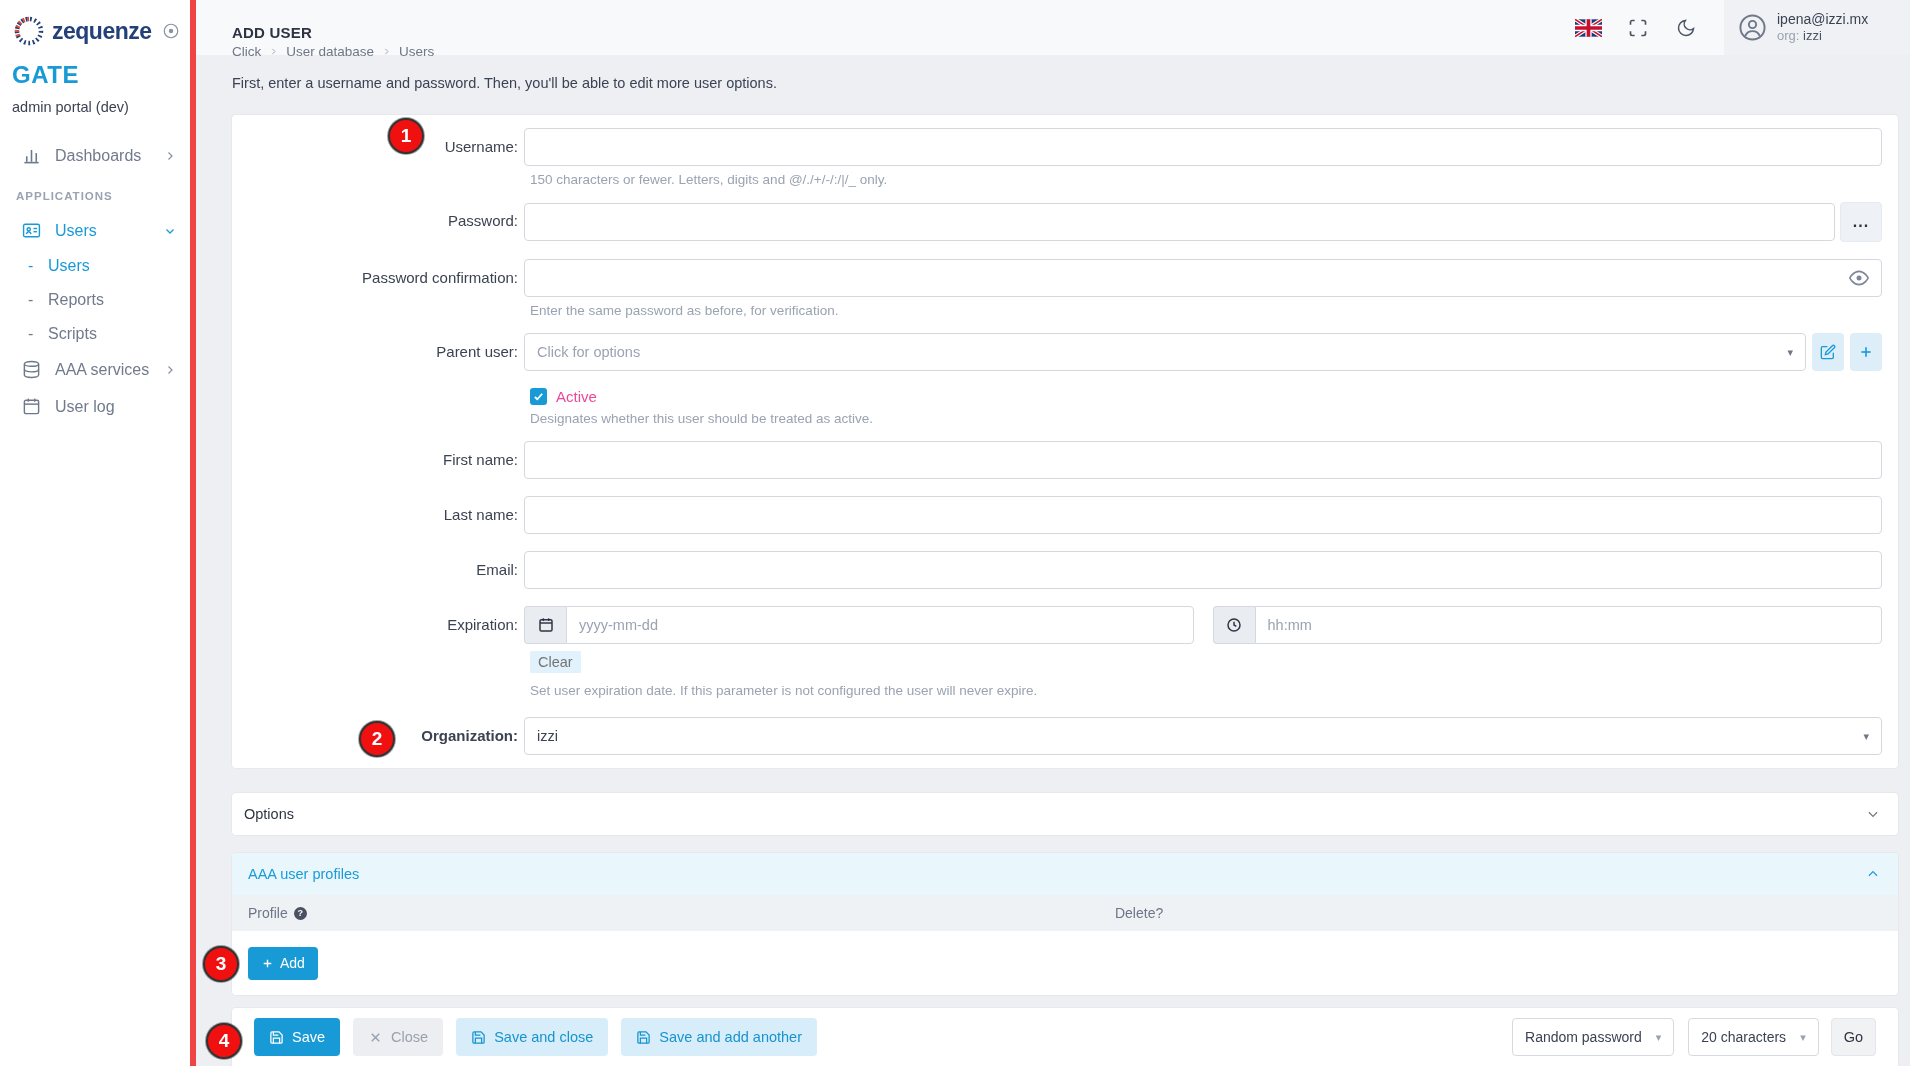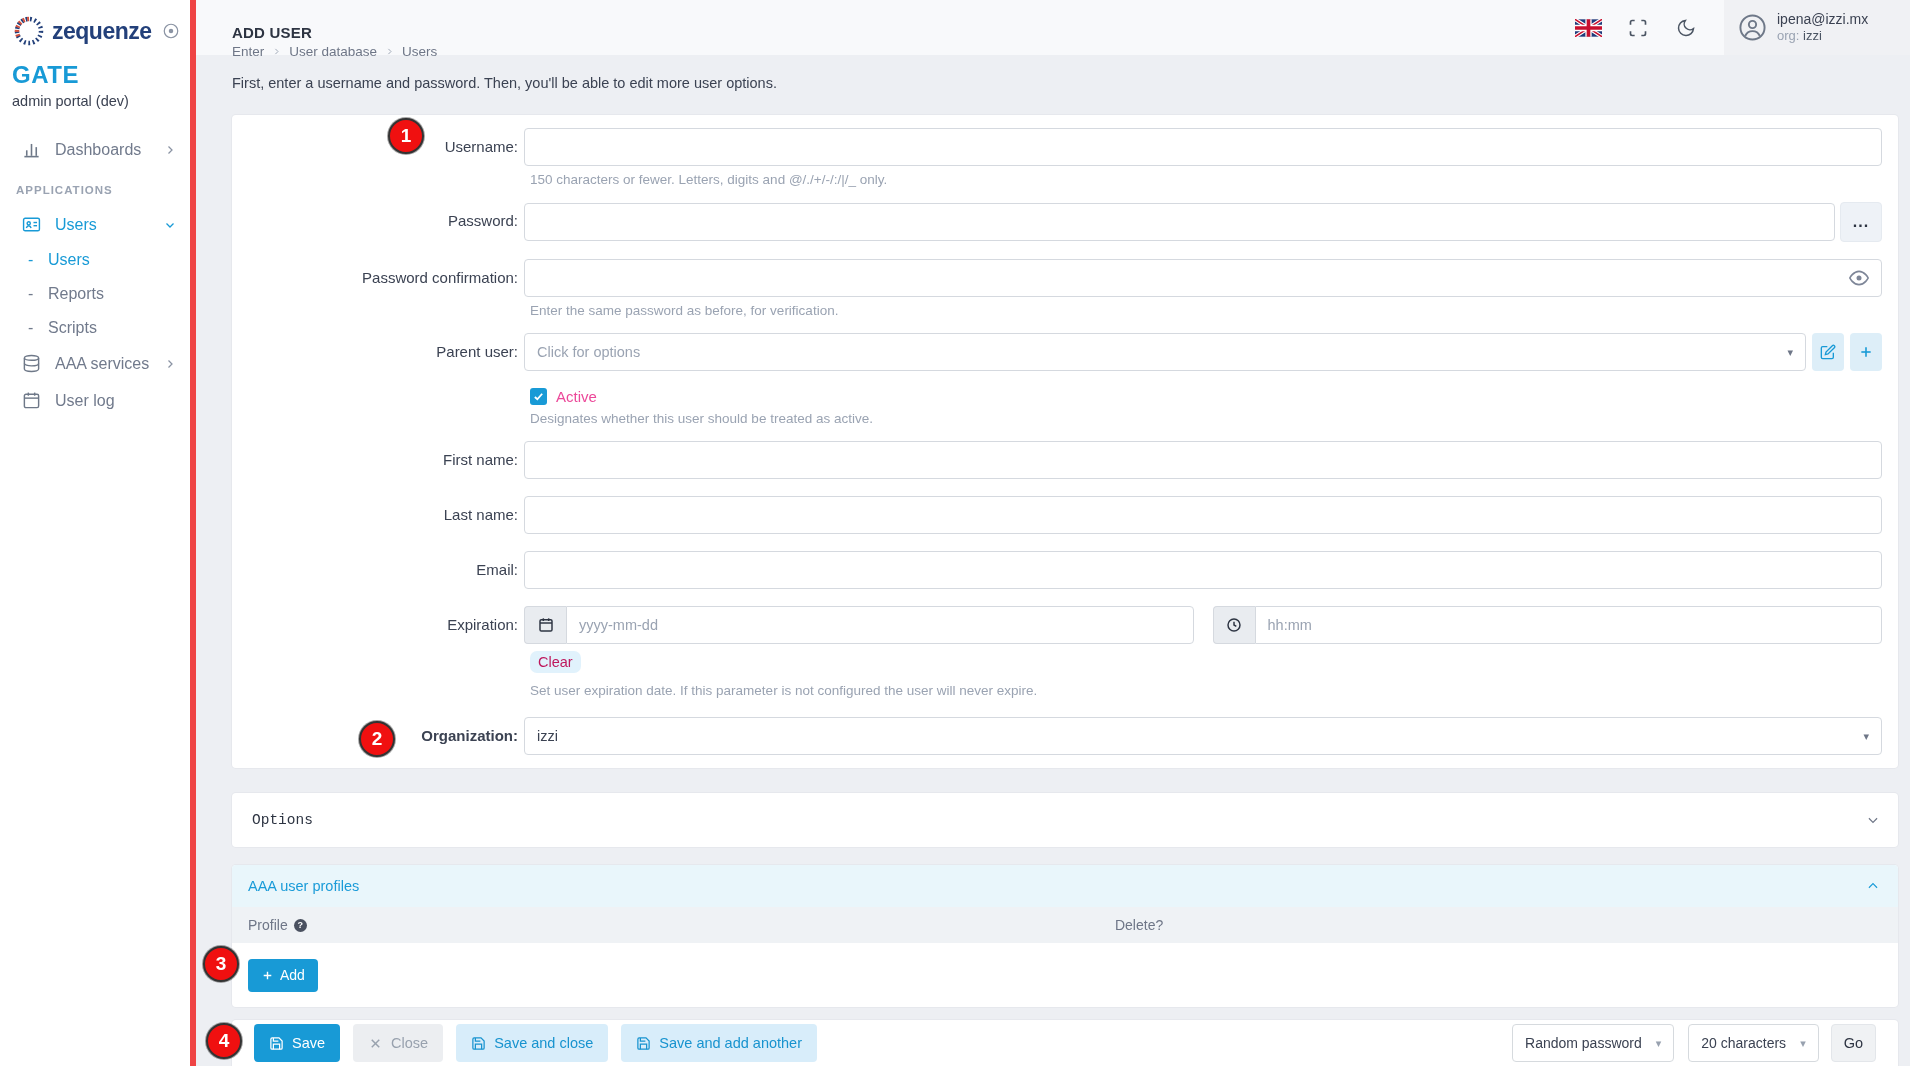--- a/index.html
+++ b/index.html
@@ -9,21 +9,21 @@
   .app { position:relative; width:1910px; height:1066px; display:flex; }
 
   
   .sidebar { width:196px; height:100%; background:#ffffff; border-right:6px solid #ef4444; flex:0 0 196px; padding-top:10px; }
   .logo-row { display:flex; align-items:center; padding:4px 10px 0 12px; }
   .logo-ring { width:34px; height:34px; flex:0 0 34px; }
   .logo-text { font-size:23px; font-weight:700; color:#23407a; margin-left:6px; letter-spacing:-0.5px; }
   .collapse-btn { margin-left:auto; color:#8a93a3; width:18px; height:18px; cursor:pointer; }
   .brand { padding:14px 12px 0 12px; }
   .brand-name { color:#189ad6; font-size:24px; font-weight:700; letter-spacing:0.5px; line-height:1.05; }
-  .brand-sub { color:#3b4252; font-size:14.5px; margin-top:6px; }
+  .brand-sub { color:#3b4252; font-size:14.5px; margin-top:12px; }
   .nav { margin-top:22px; }
   .nav-item { display:flex; align-items:center; padding:9px 14px 9px 22px; font-size:16px; color:#717a8c; cursor:pointer; }
   .nav-item .nav-ico { width:19px; height:19px; margin-right:14px; flex:0 0 19px; color:#6e7888; }
   .nav-item .chev { margin-left:auto; width:12px; height:12px; color:#8a93a3; }
   .nav-caption { font-size:11.5px; letter-spacing:1px; color:#9aa3b2; font-weight:700; padding:16px 0 10px 16px; }
   .nav-item.accent, .nav-item.accent .nav-ico, .nav-item.accent .chev { color:#189ad6; }
   .nav-sub { display:flex; align-items:center; padding:8px 14px 8px 28px; font-size:16px; color:#717a8c; cursor:pointer; }
   .nav-sub .dash { width:20px; font-size:16px; }
   .nav-sub.accent { color:#189ad6; }
 
@@ -70,25 +70,25 @@
   .chk-row { margin:0 0 6px 298px; display:flex; align-items:center; }
   .chkbox { width:17px; height:17px; background:#189ad6; border-radius:3px; display:flex; align-items:center; justify-content:center; cursor:pointer; }
   .chkbox svg { width:11px; height:11px; color:#fff; }
   .chk-lbl { font-size:15px; color:#ec4899; margin-left:9px; }
   .exp-group { display:flex; flex:1; }
   .exp-half { display:flex; flex:1; }
   .exp-half + .exp-half { margin-left:19px; }
   .pre-addon { width:42px; flex:0 0 42px; background:#e9ecf0; border:1px solid #d5d9df; border-right:none; border-radius:4px 0 0 4px; display:flex; align-items:center; justify-content:center; color:#2d3442; cursor:pointer; }
   .pre-addon svg { width:16px; height:16px; }
   .exp-half .tin { border-radius:0 4px 4px 0; }
-  .clear-link { display:inline-block; margin:7px 0 0 298px; background:#e1f2fc; color:#be185d; font-size:14.5px; padding:3px 8px; border-radius:7px; cursor:pointer; }
+  .clear-link { display:inline-block; margin:7px 0 0 298px; background:#e1f2fc; color:#737373; font-size:14.5px; padding:3px 8px; border-radius:1px; cursor:pointer; }
   .clear-help { margin:10px 0 19px 298px; font-size:13.5px; color:#9aa3b2; }
 
   
-  .options-card { margin-top:25px; height:54px; display:flex; align-items:center; padding:0 18px 0 20px; cursor:pointer;font-family:Liberation Mono, monospace; }
+  .options-card { margin-top:25px; height:42px; display:flex; align-items:center; padding:0 18px 0 12px; cursor:pointer; }
   .options-title { font-size:14.5px; color:#2d3442; }
   .panel-chev { margin-left:auto; width:14px; height:14px; color:#6e7687; }
   .aaa-card { margin-top:18px; overflow:hidden; }
   .aaa-head { height:42px; background:#e9f6fb; display:flex; align-items:center; padding:0 18px 0 16px; cursor:pointer; }
   .aaa-title { font-size:14.5px; color:#1a9bd8; }
   .aaa-head .panel-chev { color:#1a9bd8; }
   .aaa-thead { height:36px; background:#eff2f5; display:flex; align-items:center; font-size:14px; color:#6e7687; }
   .th-profile { padding-left:16px; width:53%; display:flex; align-items:center; gap:6px; }
   .qmark { width:13px; height:13px; border-radius:50%; background:#4a5160; color:#fff; font-size:9px; font-weight:700; display:inline-flex; align-items:center; justify-content:center; }
   .aaa-body { height:64px; display:flex; align-items:center; padding-left:16px; }
@@ -216,21 +216,21 @@
       </div>
     </nav>
   </aside>
 
   <div class="main">
 
     <header class="topbar">
       <div class="title-block">
         <div class="page-title">ADD USER</div>
         <div class="breadcrumb">
-          <span>Enter</span>
+          <span>Click</span>
           <span class="sep">
               <svg viewBox="0 0 24 24" fill="none" stroke="currentColor" stroke-width="2.5">
                 <polyline points="9 5 16 12 9 19"></polyline>
               </svg>
             </span>
           <span>User database</span>
           <span class="sep">
               <svg viewBox="0 0 24 24" fill="none" stroke="currentColor" stroke-width="2.5">
                 <polyline points="9 5 16 12 9 19"></polyline>
               </svg>

